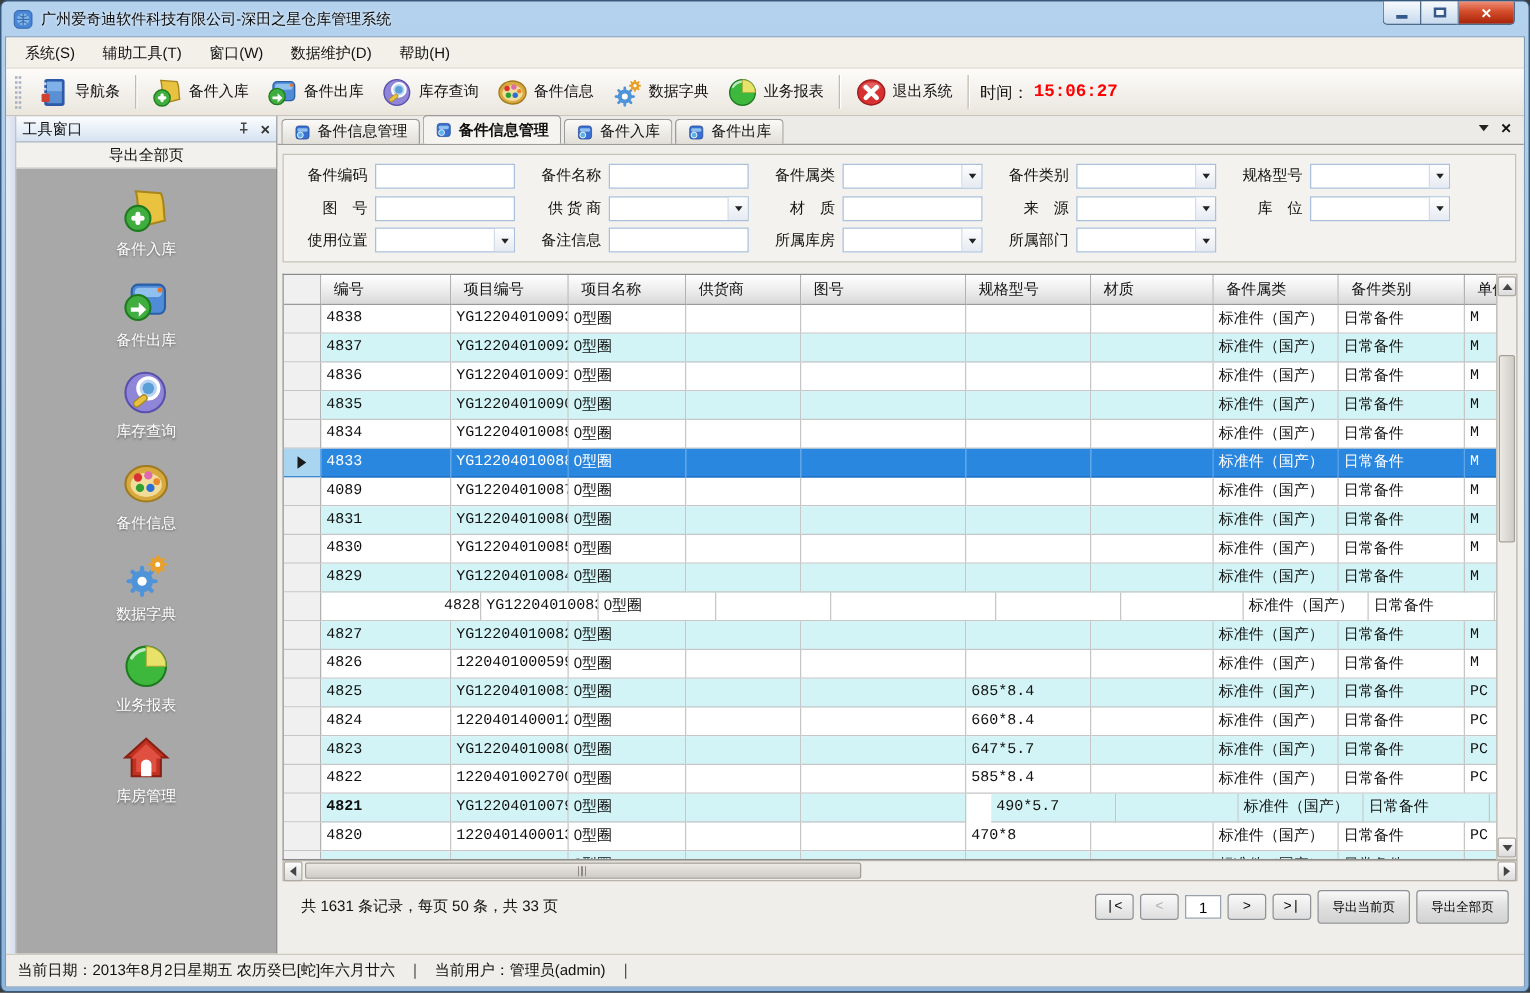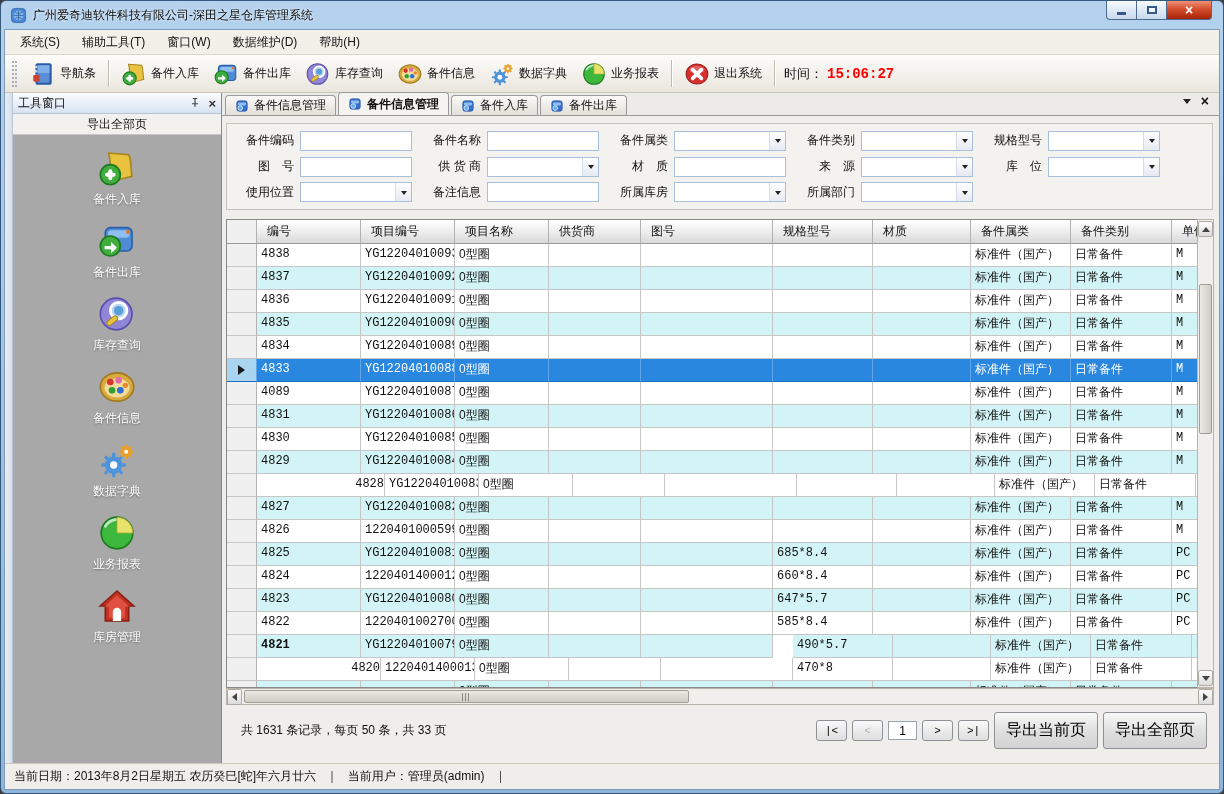--- a/index.html
+++ b/index.html
@@ -40,21 +40,21 @@
   .sb-hbtns{display:flex;align-items:center;gap:7px;}
   .sb-pin svg{width:12px;height:12px;display:block;}
   .sb-x{font-weight:bold;color:#333;cursor:pointer;font-size:13px;line-height:1;}
   .sb-section{height:21px;background:#f2f1ee;border-bottom:1px solid #c6c6c6;text-align:center;line-height:21px;}
   .sb-items{flex:1;display:flex;flex-direction:column;align-items:center;padding-top:13px;gap:13px;}
   .side-item{display:flex;flex-direction:column;align-items:center;gap:3px;cursor:pointer;width:100%;}
   .side-item .icon svg{width:40px;height:40px;display:block;}
   .side-label{color:#fff;font-size:12px;text-shadow:0 1px 2px rgba(0,0,0,.4);}
   
   .main{flex:1;display:flex;flex-direction:column;min-width:0;}
-  .tabstrip{height:23px;display:flex;background:#ecebe7;border-bottom:1px solid #9a9a9a;padding-left:3px;}
+  .tabstrip{height:23px;display:flex;align-items:flex-end;background:#ecebe7;border-bottom:1px solid #9a9a9a;padding-left:3px;}
   .tabs{display:flex;align-items:flex-end;}
   .tab{display:flex;align-items:center;gap:5px;height:20px;padding:0 9px;margin-right:2px;font-size:12px;cursor:pointer;
     border:1px solid #9a9a9a;border-bottom:none;border-radius:4px 4px 0 0;background:linear-gradient(#fbfaf8,#e2dfd8);}
   .tab .icon svg{width:14px;height:14px;display:block;}
   .tab.active{height:23px;background:#f6f4f0;font-weight:bold;}
   .ts-ctrl{margin-left:auto;display:flex;align-items:center;gap:10px;padding:0 10px 6px 0;}
   .ts-dd{width:0;height:0;border:4px solid transparent;border-top:5px solid #222;margin-top:5px;cursor:pointer;}
   .ts-x{font-weight:bold;font-size:14px;line-height:1;cursor:pointer;}
   .content{flex:1;padding-top:5px;background:#f0eeea;min-height:0;}
   
@@ -104,21 +104,21 @@
   .hgrip{width:9px;height:8px;background:repeating-linear-gradient(90deg,#8e8a82 0 1px,transparent 1px 3px);}
   .h-fill{flex:1;}
   
   .pager{display:flex;align-items:center;margin:7px 12px 0 4px;}
   .pg-summary{margin-left:15px;font-size:12px;}
   .pg-right{margin-left:auto;display:flex;align-items:center;gap:5px;}
   .pg-btn{width:31px;height:21px;font-size:11px;padding:0;border:1px solid #8e9297;border-radius:3px;cursor:pointer;
     background:linear-gradient(#f9f9f9,#dedede);font-family:"Liberation Mono","DejaVu Sans Mono",monospace;}
   .pg-btn.dis{color:#b0b0b0;}
   .pg-input{width:29px;height:19px;border:1px solid #98a2ac;text-align:center;font-size:12px;padding:0;font-family:inherit;}
-  .ex-btn{height:37px;padding:0 11px;font-size:16px;border:1px solid #8e9297;border-radius:3px;cursor:pointer;
+  .ex-btn{height:27px;padding:0 11px;font-size:10px;border:1px solid #8e9297;border-radius:3px;cursor:pointer;
     background:linear-gradient(#f9f9f9,#e2e2e2 45%,#d2d2d2);font-family:inherit;}
   .ex-btn:first-of-type{margin-left:14px;}
   
   .statusbar{height:26px;background:#f0eeea;border-top:1px solid #cfcabe;display:flex;align-items:center;gap:10px;padding:0 9px;}
 </style>
 </head>
 <body>
 
 <div class="window">
   <div class="titlebar">
@@ -778,21 +778,21 @@
                   <div class="g-cell" style="width: 92px;"></div>
                   <div class="g-cell" style="width: 132px;"></div>
                   <div class="g-cell mono" style="width: 100px; margin-left: 20px;">490*5.7</div>
                   <div class="g-cell" style="width: 98px;"></div>
                   <div class="g-cell" style="width: 100px;">标准件（国产）</div>
                   <div class="g-cell" style="width: 101px;">日常备件</div>
                   <div class="g-cell mono" style="width: 26px;">PC</div>
                 </div>
                 <div class="g-row">
                   <div class="g-cell ind" style="width: 30px;"></div>
-                  <div class="g-cell mono" style="width: 124px; text-align: right;">4820</div>
+                  <div class="g-cell mono" style="width: 104px;">4820</div>
                   <div class="g-cell mono" style="width: 94px;">1220401400013</div>
                   <div class="g-cell" style="width: 94px;">0型圈</div>
                   <div class="g-cell" style="width: 92px;"></div>
                   <div class="g-cell" style="width: 132px;"></div>
                   <div class="g-cell mono" style="width: 100px;">470*8</div>
                   <div class="g-cell" style="width: 98px;"></div>
                   <div class="g-cell" style="width: 100px;">标准件（国产）</div>
                   <div class="g-cell" style="width: 101px;">日常备件</div>
                   <div class="g-cell mono" style="width: 26px;">PC</div>
                 </div>

